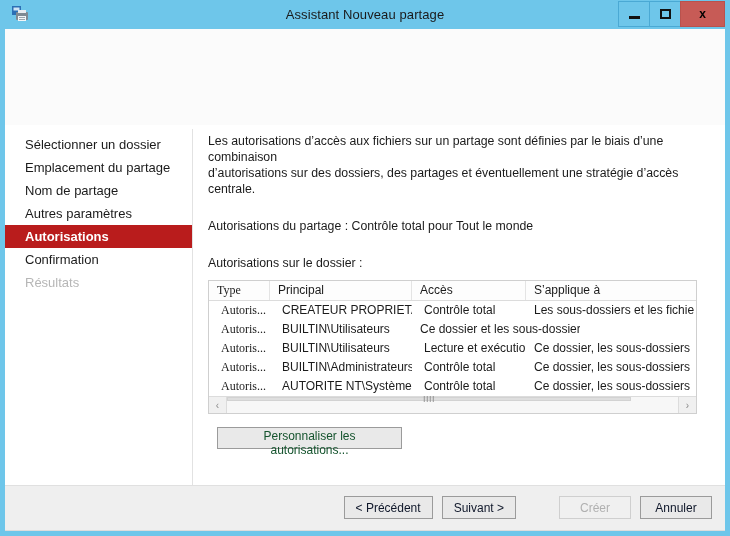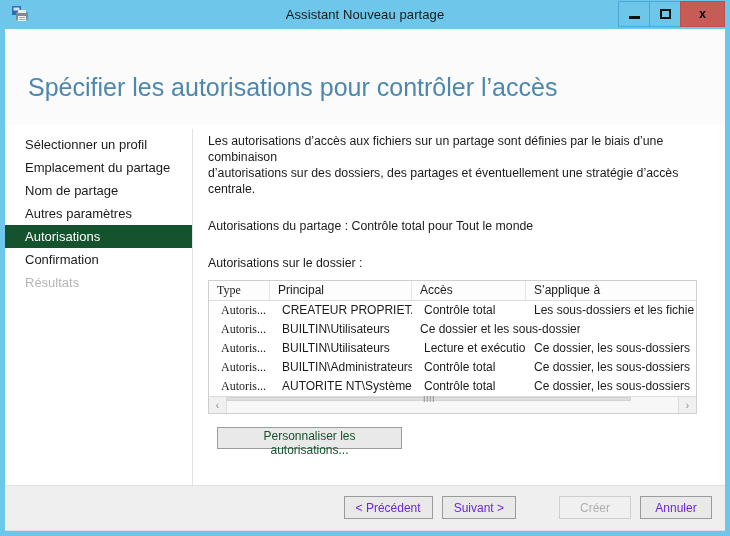--- a/index.html
+++ b/index.html
@@ -128,22 +128,23 @@
     height: 23px;
     line-height: 23px;
     padding-left: 20px;
     font-size: 13px;
     color: #1b1b1b;
     box-sizing: border-box;
     cursor: default;
     white-space: nowrap;
   }
   .nav-item.selected {
-    background: #14532d;
+    background: #b91c1c;
     color: #ffffff;
+    font-weight: bold;
   }
   .nav-item.disabled {
     color: #b6b6b6;
   }
   
   #main {
     position: absolute;
     left: 203px;
     top: 104px;
     right: 10px;
@@ -280,21 +281,21 @@
     top: 10px;
     display: flex;
     gap: 9px;
   }
   .fbtn {
     height: 23px;
     min-width: 72px;
     padding: 0 11px;
     font-size: 12px;
     font-family: "Liberation Sans", sans-serif;
-    color: #6d28d9;
+    color: #0f172a;
     background: #e9e9e9;
     border: 1px solid #9b9b9b;
     cursor: default;
     white-space: nowrap;
   }
   .fbtn.gap-left {
     margin-left: 34px;
   }
   .fbtn.disabled {
     color: #b0b0b0;
@@ -326,27 +327,26 @@
       </div>
       <div class="win-btn">
         <span class="glyph-max"></span>
       </div>
       <div class="win-btn">x</div>
     </div>
   </div>
 
   <div id="panel">
 
-    <div id="page-heading">Spécifier les autorisations pour contrôler l’accès</div>
 
     <div id="content-area"></div>
     <div id="vdivider"></div>
 
     <div id="sidebar">
-      <div class="nav-item">Sélectionner un profil</div>
+      <div class="nav-item">Sélectionner un dossier</div>
       <div class="nav-item">Emplacement du partage</div>
       <div class="nav-item">Nom de partage</div>
       <div class="nav-item">Autres paramètres</div>
       <div class="nav-item selected">Autorisations</div>
       <div class="nav-item">Confirmation</div>
       <div class="nav-item disabled">Résultats</div>
     </div>
 
     <div id="main">
 

